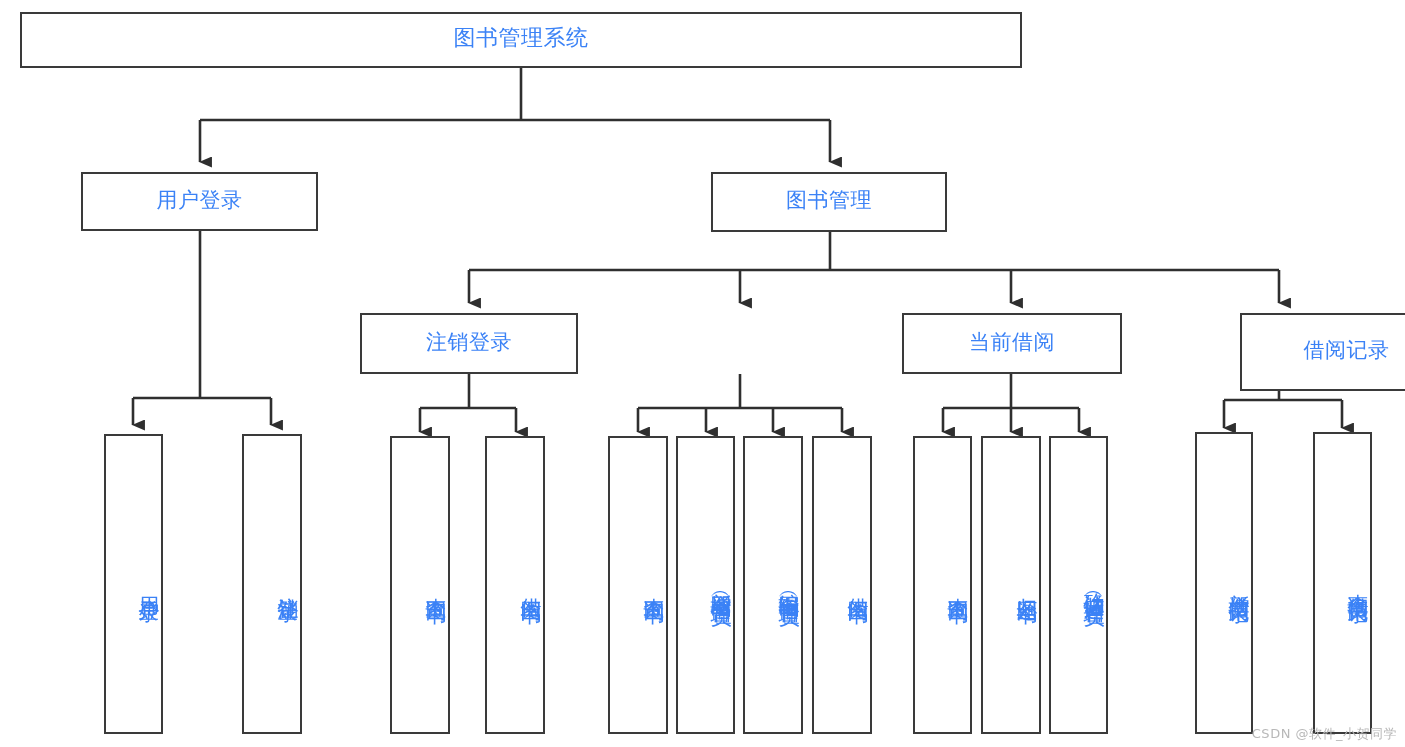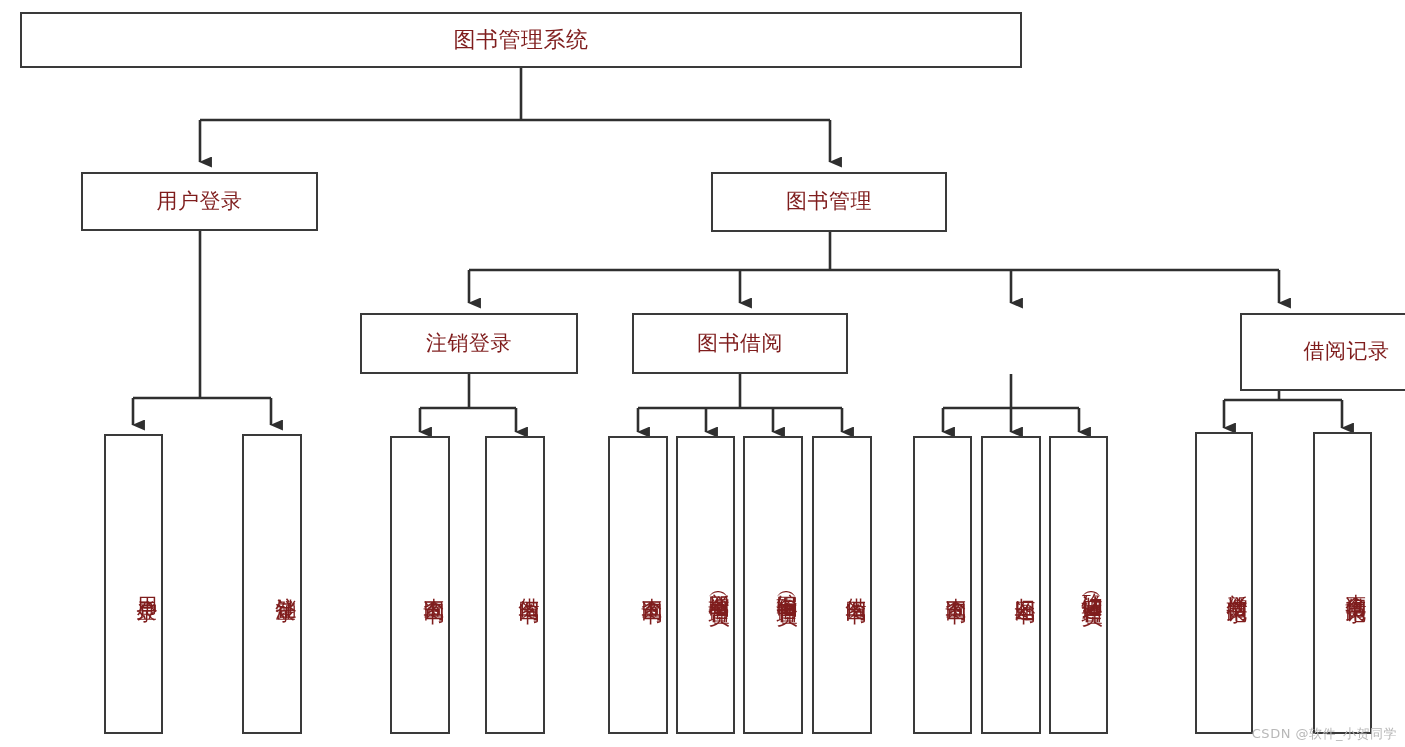--- a/index.html
+++ b/index.html
@@ -25,21 +25,22 @@
     height: 747px;
   }
   .node {
     position: absolute;
     box-sizing: border-box;
     background: #ffffff;
     border: 2px solid #3a3a3a;
     display: flex;
     align-items: center;
     justify-content: center;
-    color: #7f1d1d;
+    color: #3b82f6;
+    font-family: Liberation Mono, monospace;
   }
   .node-h {
     font-size: 21px;
     letter-spacing: 0.5px;
     line-height: 1.1;
     white-space: nowrap;
   }
   .node-root {
     font-size: 22px;
   }
@@ -132,24 +133,24 @@
   </div>
 
   <div class="node node-h" style="left:711px; top:172px; width:236px; height:60px;">
     <span>图书管理</span>
   </div>
 
   <div class="node node-h" style="left:360px; top:313px; width:218px; height:61px;">
     <span>注销登录</span>
   </div>
 
-  <div class="node node-h" style="left:632px; top:313px; width:216px; height:61px;">
-    <span>图书借阅</span>
-  </div>
-
+
+  <div class="node node-h" style="left:902px; top:313px; width:220px; height:61px;">
+    <span>当前借阅</span>
+  </div>
 
   <div class="node node-h" style="left:1240px; top:313px; width:213px; height:78px;">
     <span>借阅记录</span>
   </div>
 
   <div class="node node-v" style="left:104px; top:434px; width:59px; height:300px;">
     <span>用户登录</span>
   </div>
 
   <div class="node node-v" style="left:242px; top:434px; width:60px; height:300px;">

